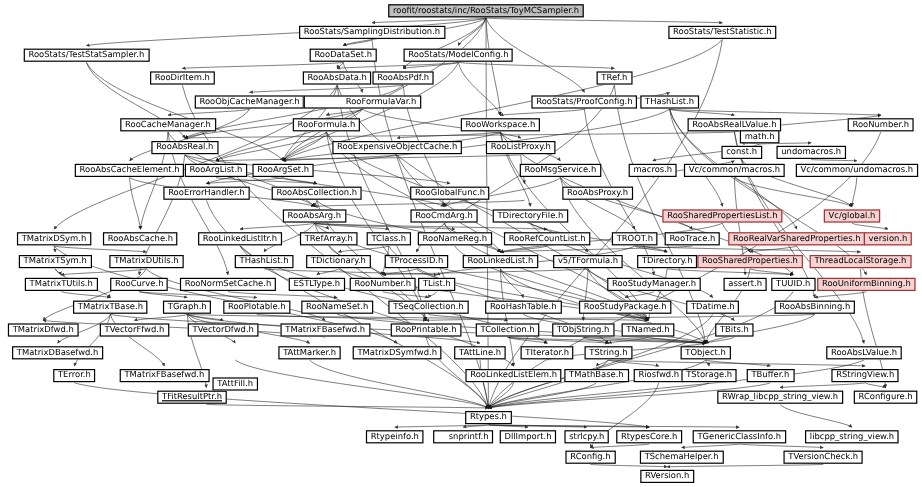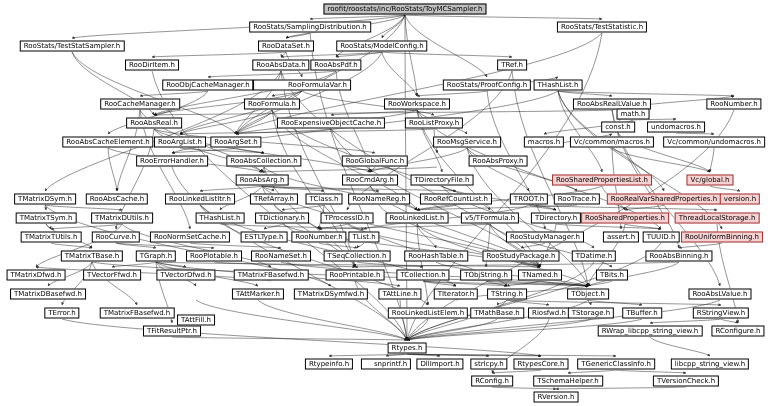--- a/index.html
+++ b/index.html
@@ -377,21 +377,21 @@
       <div class="node" style="left: 588px; top: 294px;">TObject.h</div>
       <div class="node" style="left: 720px; top: 294px;">RooAbsLValue.h</div>
       <div class="node" style="left: 62px; top: 313px;">TError.h</div>
       <div class="node" style="left: 137px; top: 313px;">TMatrixFBasefwd.h</div>
       <div class="node" style="left: 428px; top: 313px;">RooLinkedListElem.h</div>
       <div class="node" style="left: 497px; top: 313px;">TMathBase.h</div>
       <div class="node" style="left: 549px; top: 313px;">Riosfwd.h</div>
       <div class="node" style="left: 591px; top: 313px;">TStorage.h</div>
       <div class="node" style="left: 642px; top: 313px;">TBuffer.h</div>
       <div class="node" style="left: 721px; top: 313px;">RStringView.h</div>
-      <div class="node" style="left: 172px; top: 331px;">TFitResultPtr.h</div>
+      <div class="node" style="left: 160px; top: 331px; text-decoration: underline;">TFitResultPtr.h</div>
       <div class="node" style="left: 650px; top: 331px;">RWrap_libcpp_string_view.h</div>
       <div class="node" style="left: 738px; top: 331px;">RConfigure.h</div>
       <div class="node" style="left: 407px; top: 348px;">Rtypes.h</div>
       <div class="node" style="left: 329px; top: 364px;">Rtypeinfo.h</div>
       <div class="node" style="left: 386px; top: 364px; padding-left: 12px;">snprintf.h</div>
       <div class="node" style="left: 440px; top: 364px;">DllImport.h</div>
       <div class="node" style="left: 489px; top: 364px;">strlcpy.h</div>
       <div class="node" style="left: 541px; top: 364px;">RtypesCore.h</div>
       <div class="node" style="left: 616px; top: 364px;">TGenericClassInfo.h</div>
       <div class="node" style="left: 710px; top: 364px;">libcpp_string_view.h</div>

